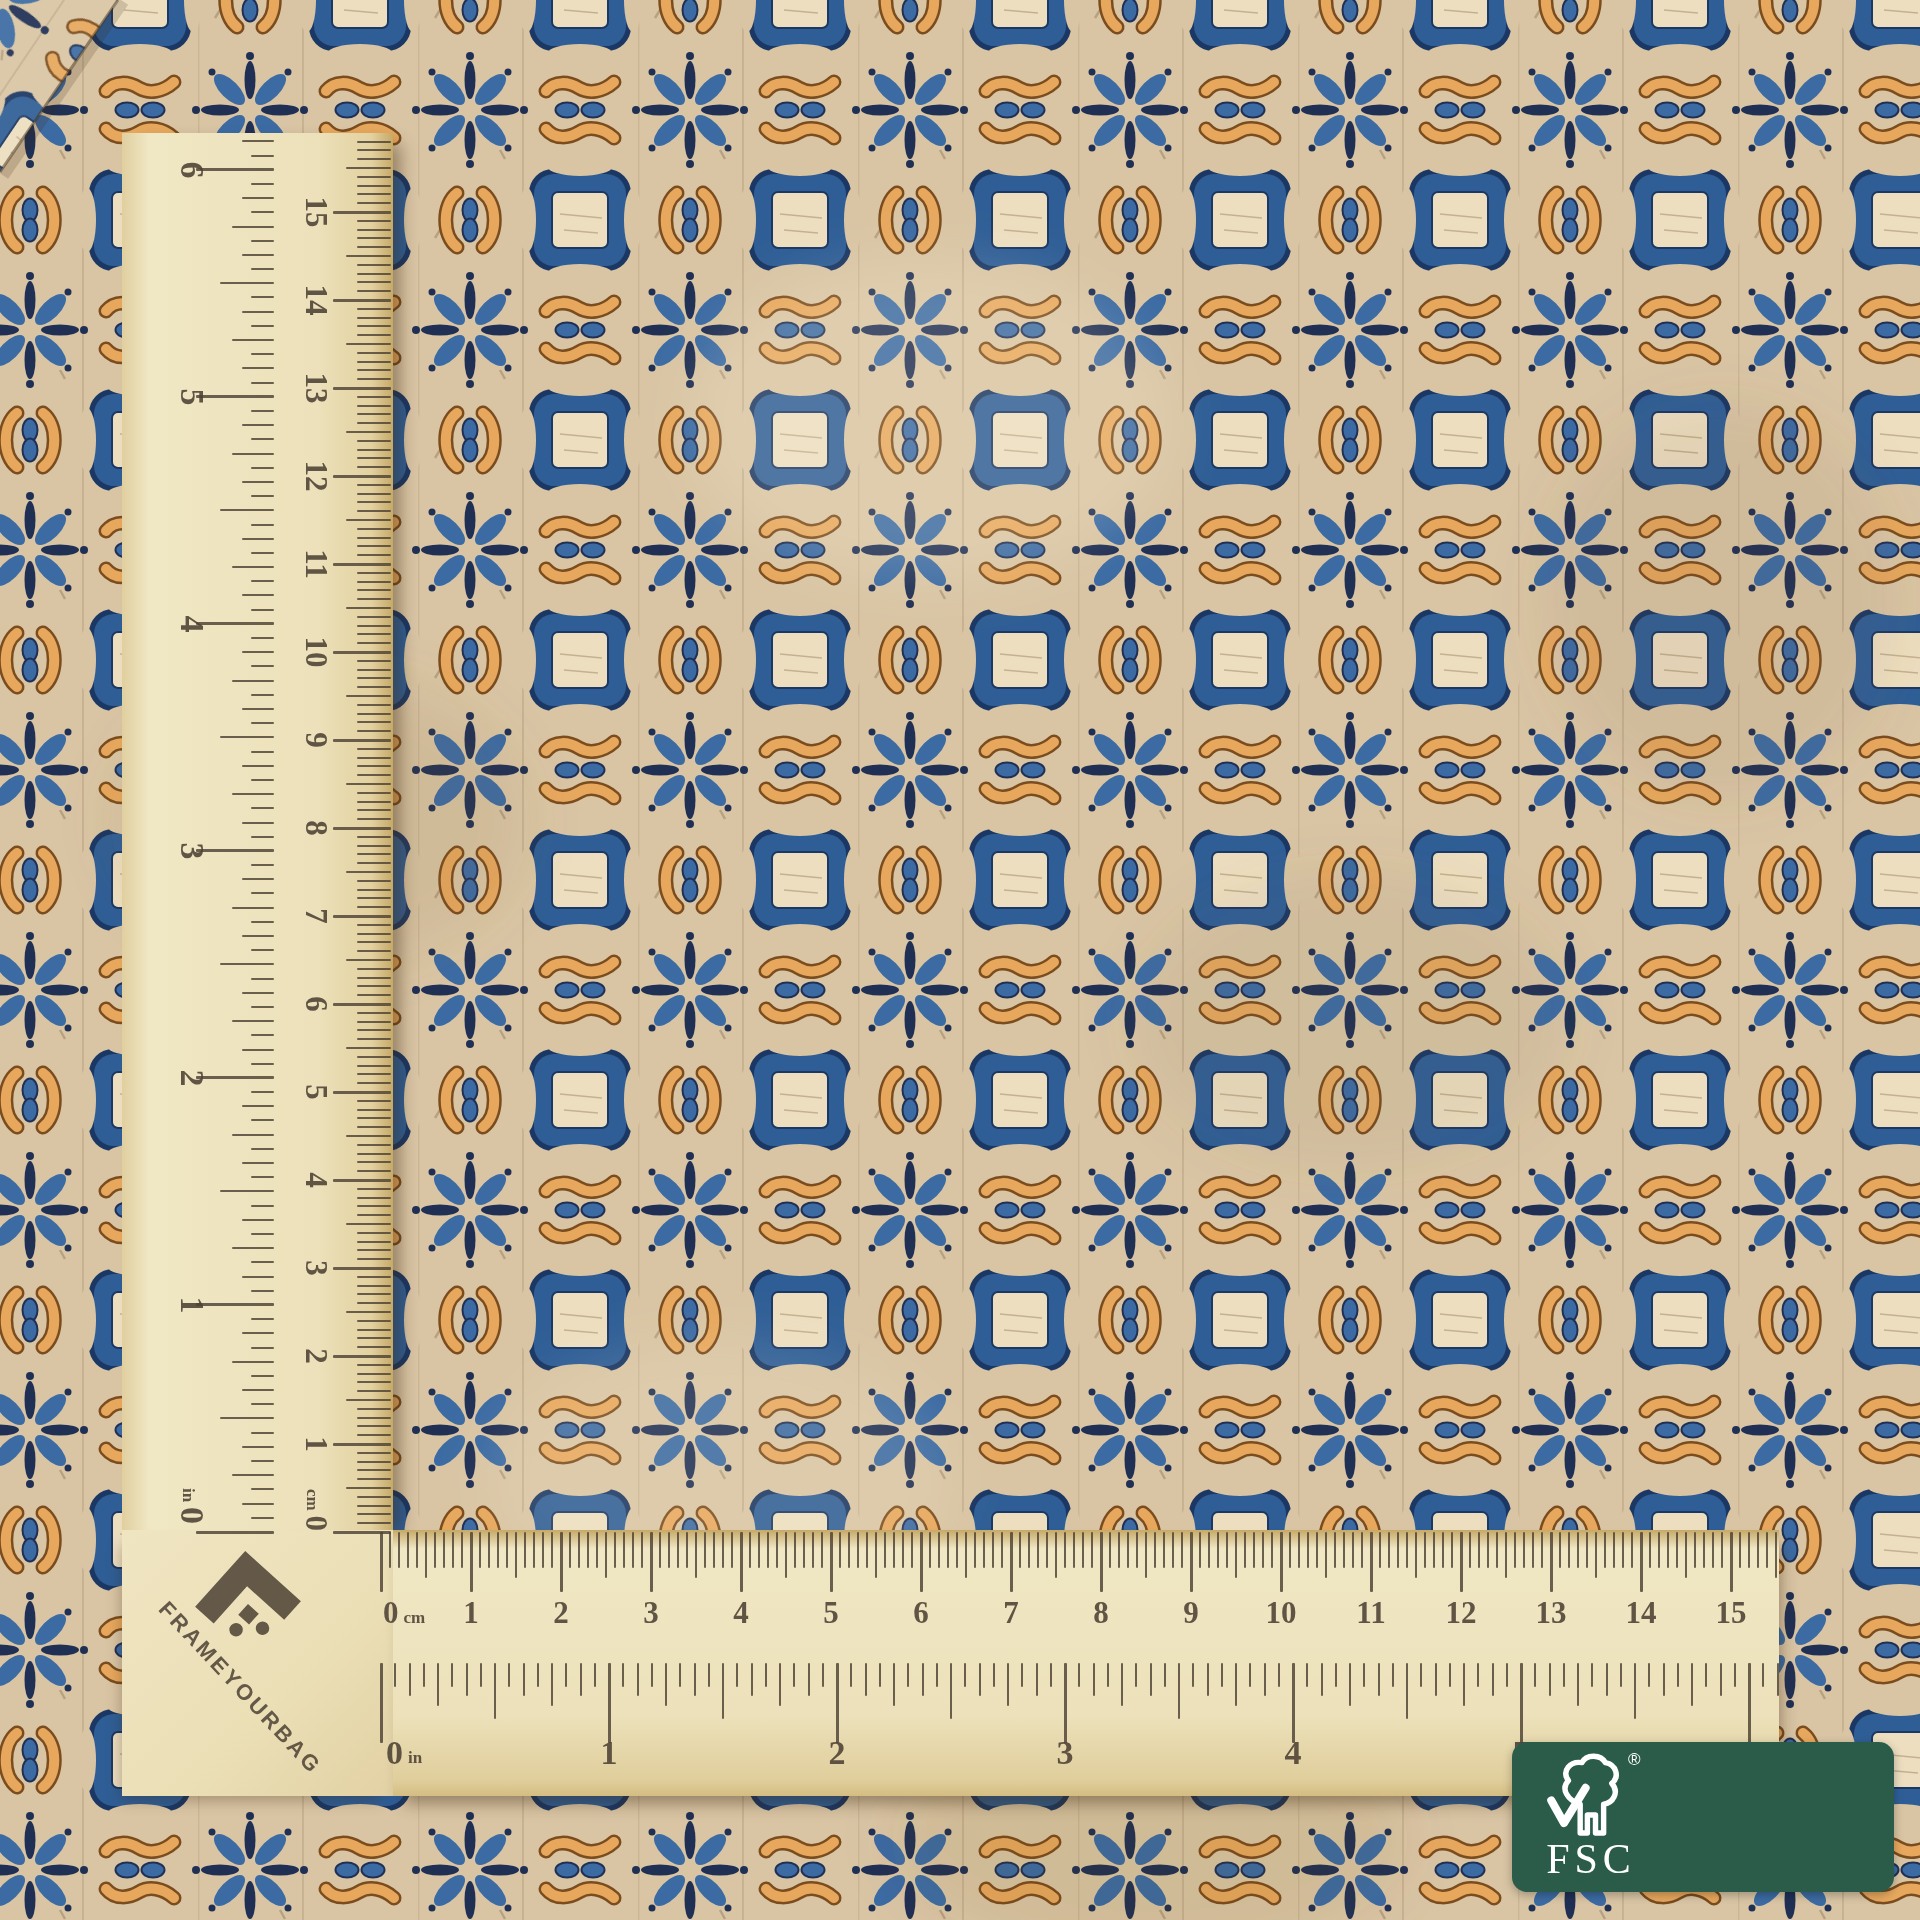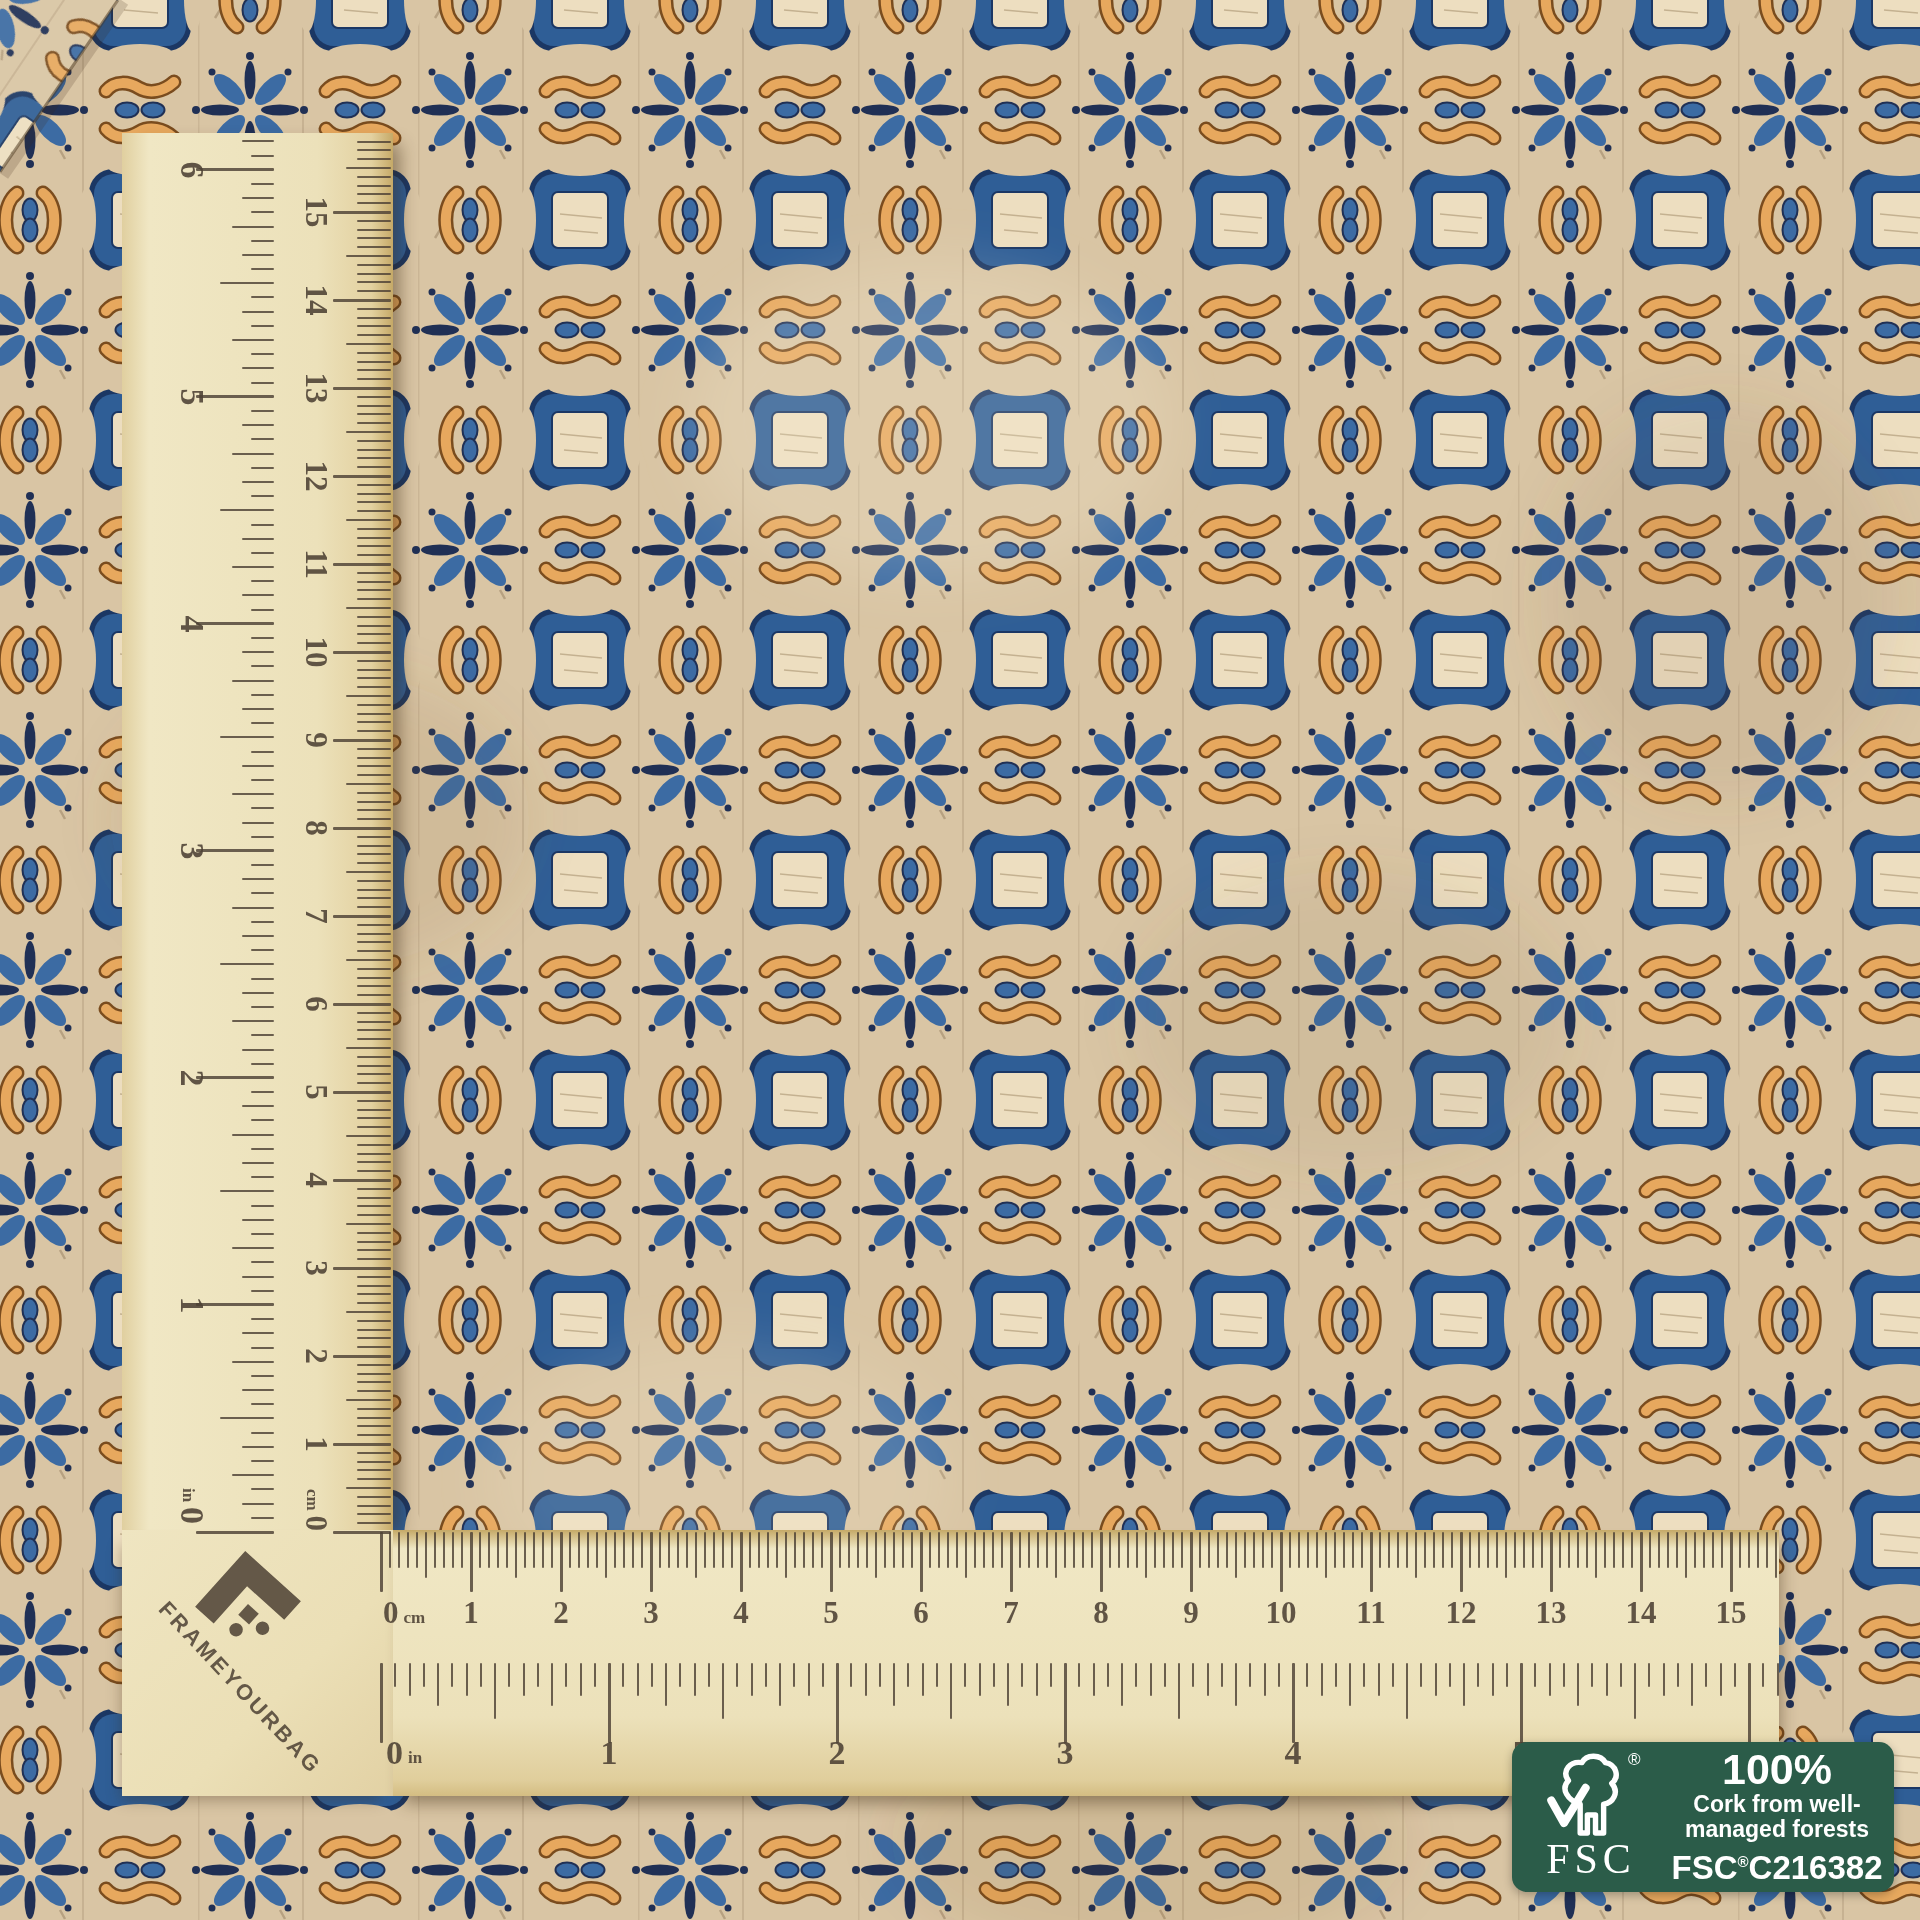--- a/index.html
+++ b/index.html
@@ -728,20 +728,14 @@
 
   <div id="badge">
     <div class="badge-left">
       <svg width="112" height="92" viewBox="0 0 104 102">
         <path d="M40,92 L40,60 C26,56 18,43 27,34 C19,23 29,12 42,14 C47,4 63,5 68,14 C80,16 84,30 75,37 C84,47 76,59 66,60 L66,92 L57,92 L57,72 L48,72 L48,92 Z" fill="none" stroke="#fff" stroke-width="6" stroke-linejoin="round"></path>
         <path d="M8,56 L22,81 L46,42" fill="none" stroke="#fff" stroke-width="9" stroke-linecap="round" stroke-linejoin="round"></path>
       </svg>
       <span class="reg">®</span>
       <div class="fsc-word">FSC</div>
     </div>
-    <div class="badge-right">
-      <div class="pct">100%</div>
-      <div class="wline">Cork from well-</div>
-      <div class="wline">managed forests</div>
-      <div class="code"><span>FSC</span><sup>®</sup><span>C216382</span></div>
-    </div>
   </div>
 </div>
 
 </body></html>

